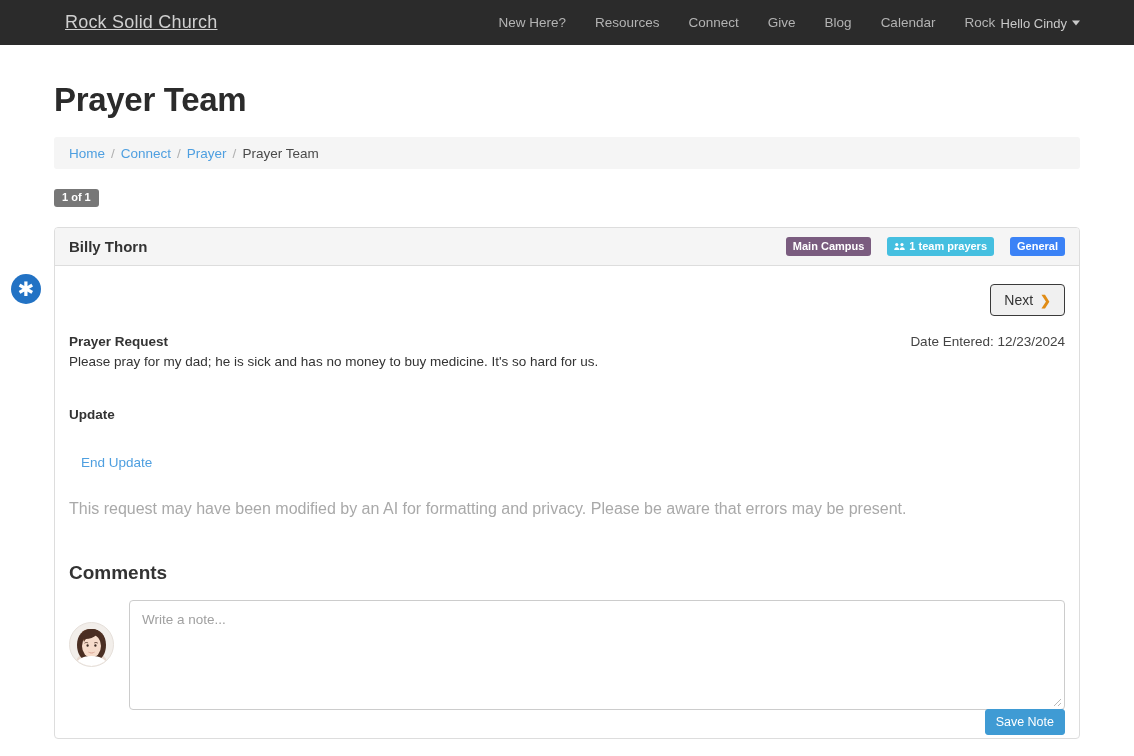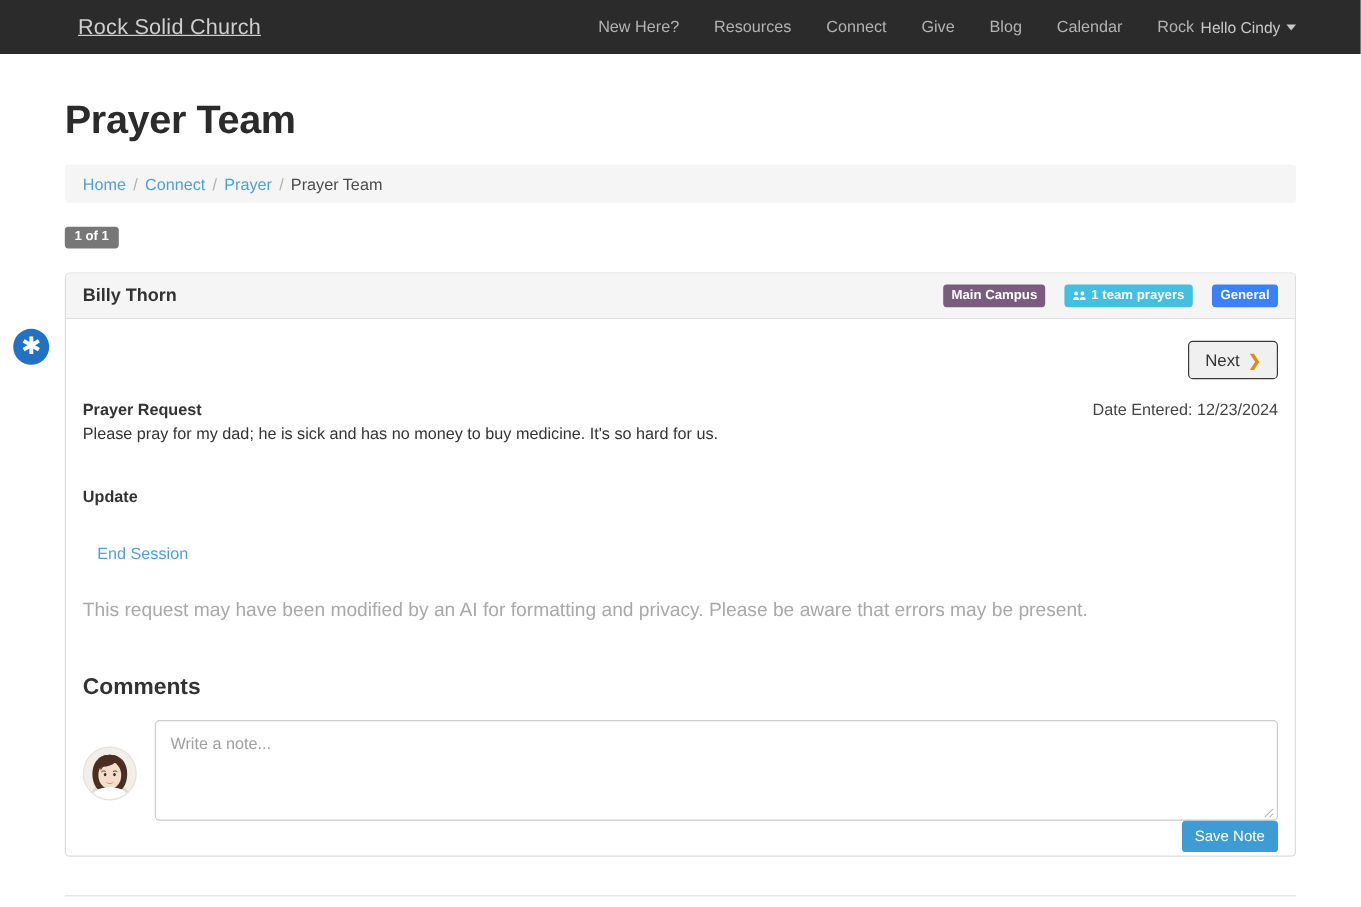--- a/index.html
+++ b/index.html
@@ -253,21 +253,21 @@
     border-radius: 50%;
     margin-top: 22px;
     flex: 0 0 45px;
     overflow: hidden;
     background: #efeae6;
     border: 1px solid #e6e0da;
   }
   .note-area { flex: 1; position: relative; }
   .note-input {
     width: 100%;
-    height: 84px;
+    height: 110px;
     border: 1px solid #cccccc;
     border-radius: 4px;
     padding: 11px 12px;
     font-size: 13.5px;
     font-family: "Liberation Sans", sans-serif;
     color: #333333;
     resize: none;
     outline: none;
   }
   .note-input::placeholder { color: #a0a0a0; }
@@ -376,21 +376,21 @@
         <span class="lbl-bold">Prayer Request</span>
         <span class="date-entered">Date Entered: 12/23/2024</span>
       </div>
       <div class="request-text">Please pray for my dad; he is sick and has no money to buy medicine. It's so hard for us.</div>
 
       <div class="update-block">
         <span class="lbl-bold">Update</span>
       </div>
 
       <div class="end-session-wrap">
-        <a class="end-session" href="#">End Session</a>
+        <a class="end-session" href="#">End Update</a>
       </div>
 
       <div class="ai-disclaimer">This request may have been modified by an AI for formatting and privacy. Please be aware that errors may be present.</div>
 
       <div class="comments-title">Comments</div>
 
       <div class="comment-row">
         <div class="avatar">
           <svg width="43" height="43" viewBox="0 0 43 43">
             <defs>

